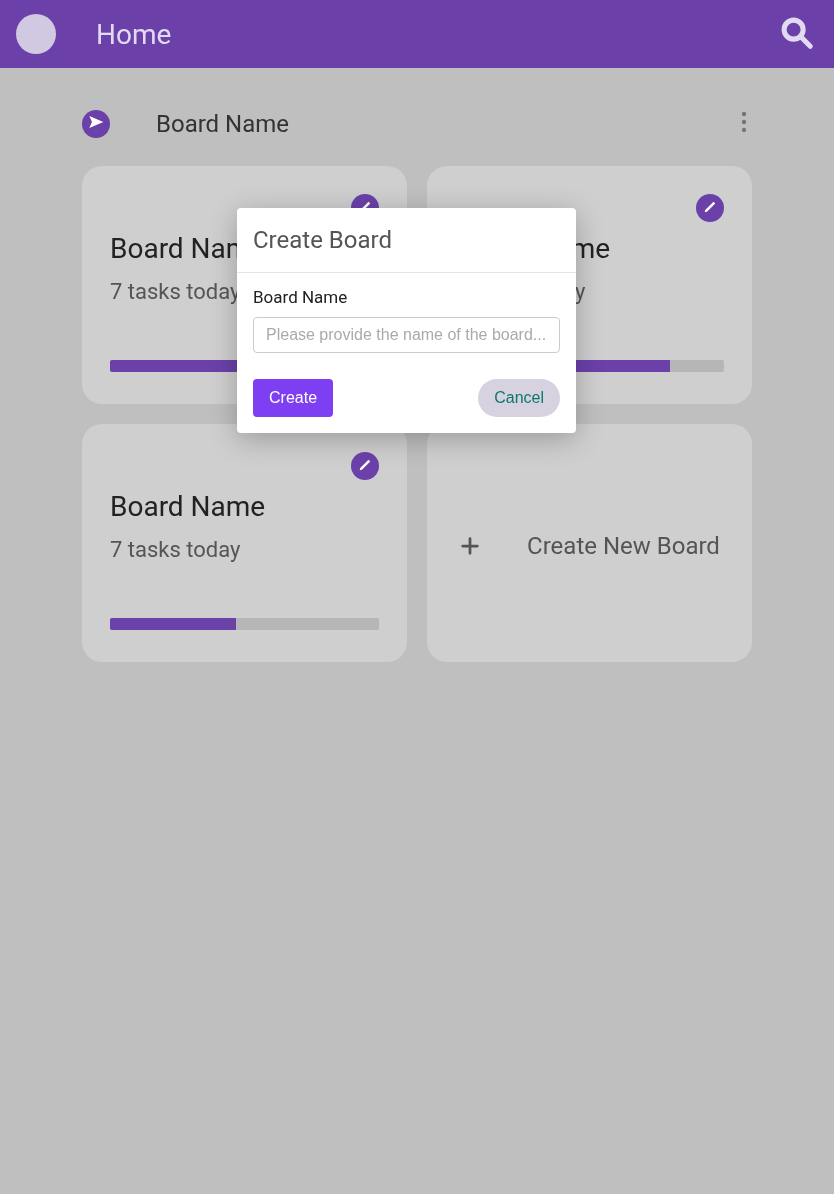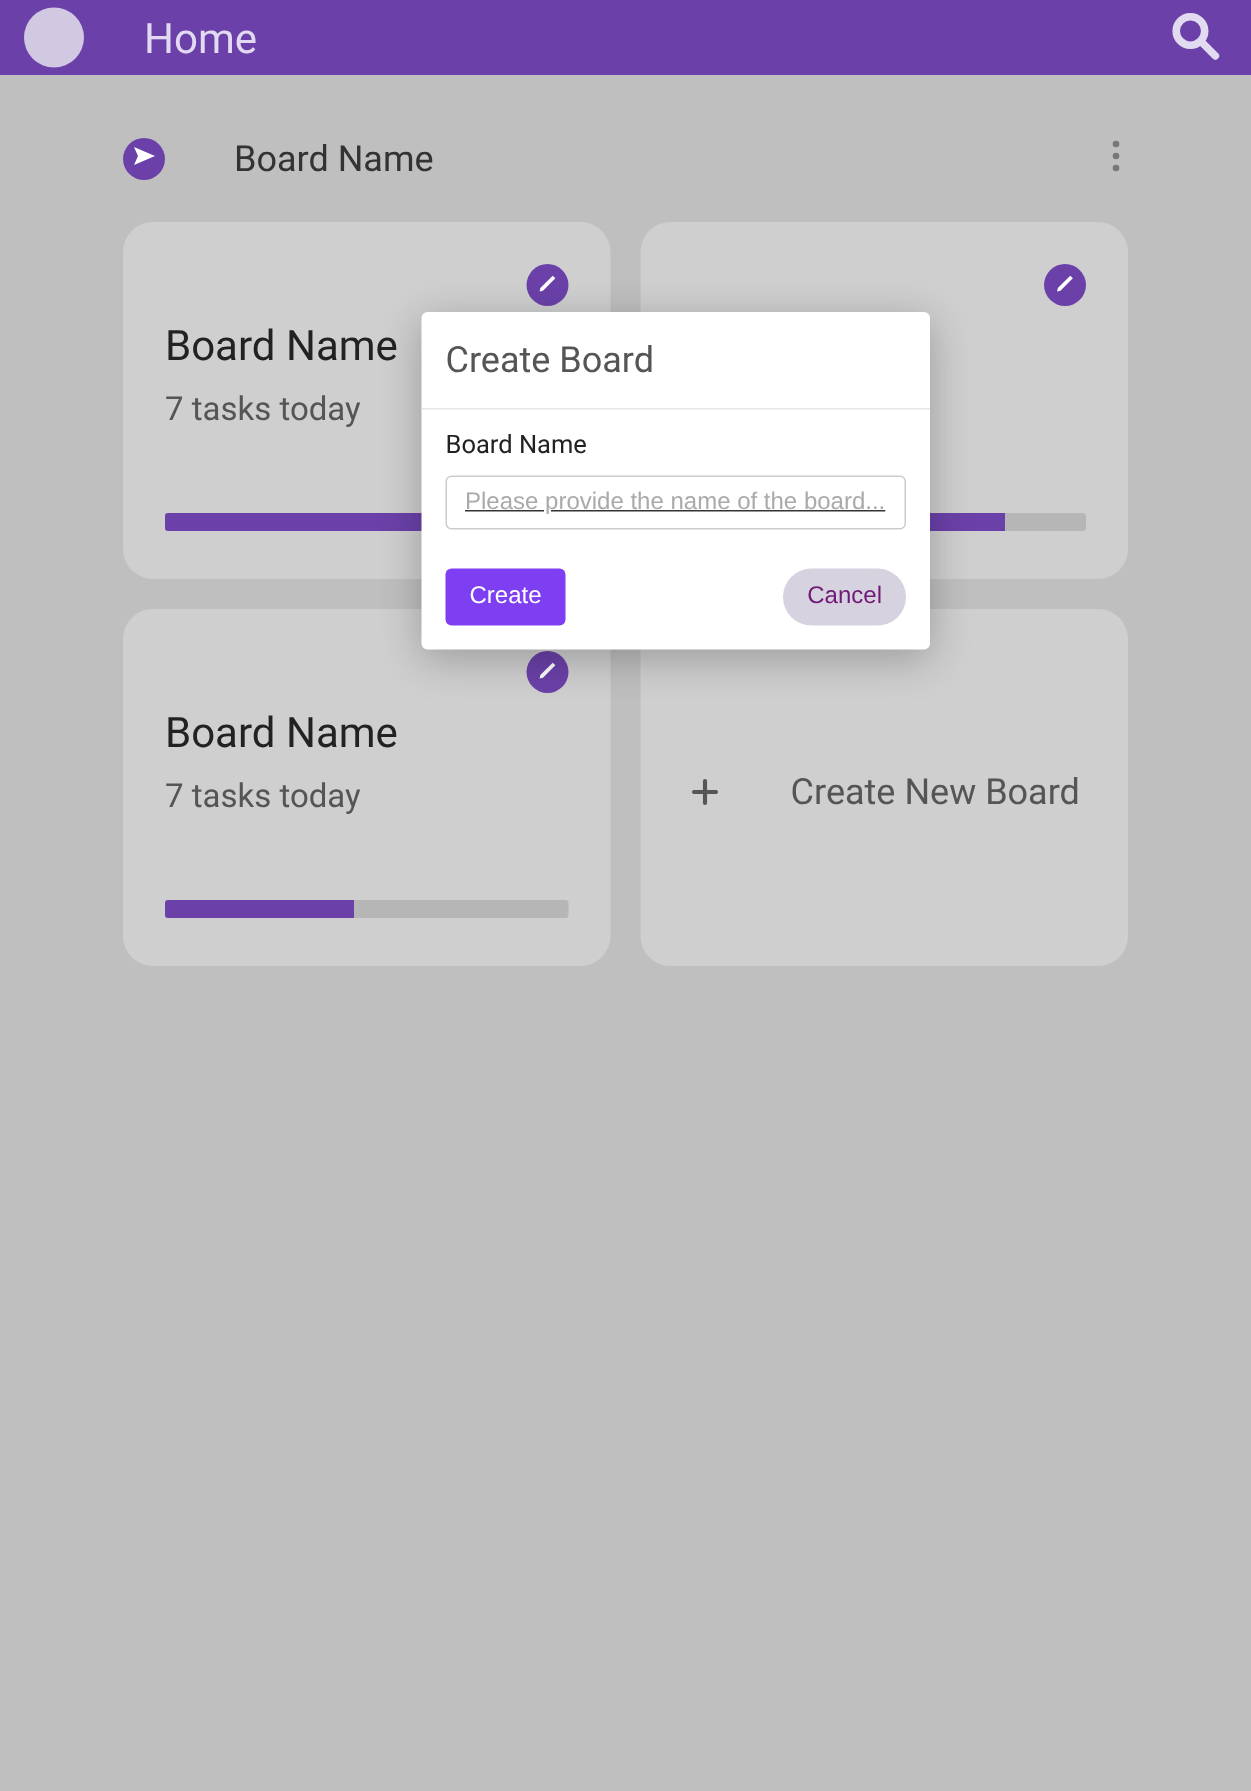--- a/index.html
+++ b/index.html
@@ -1,20 +1,20 @@
 <!DOCTYPE html>
 <html><head>
 <meta charset="utf-8">
 <style>
   * { box-sizing: border-box; margin: 0; padding: 0; }
   html, body { width: 834px; height: 1194px; font-family: -apple-system, "Segoe UI", Roboto, "Helvetica Neue", Arial, sans-serif; background: #bfbfbf; overflow: hidden; }
 
   
   .nav {
-    width: 100%; height: 50px; background: #6b41a9;
+    width: 100%; height: 68px; background: #6b41a9;
     display: flex; align-items: center; padding: 0 16px;
     color: #e8e4f2;
   }
   .nav .logo {
     width: 40px; height: 40px; border-radius: 50%; background: #d1c8e1;
     margin-right: 40px;
   }
   .nav .nav-item {
     font-size: 28px; color: #e2daf1; margin-right: 38px;
     display: inline-flex; align-items: center; cursor: pointer;
@@ -65,46 +65,45 @@
     display:flex;align-items:center;justify-content:center;gap:24px;
     color:#555; cursor:pointer;
   }
   .card.new .plus-icon svg { display:block; }
   .card.new .label { font-size:24px;margin-left:22px; }
 
   
   .modal-backdrop {
     position:absolute; inset:0; 
     pointer-events:none;
-    margin-left:44px;
   }
   .modal {
     position:absolute; top:208px; left:237px; width:339px;
     background:#fff; border-radius:4px; box-shadow:0 6px 28px rgba(0,0,0,0.25);
     pointer-events:auto;
   }
   .modal .m-head {
     padding:18px 16px; border-bottom:1px solid #e5e5e5;
     font-size:24px; color:#555;
   }
   .modal .m-body { padding:14px 16px 16px; }
   .modal .m-label { font-size:17px; color:#222; margin-bottom:10px; }
   .modal .m-input {
     width:100%; height:36px; border:1px solid #ccc; border-radius:4px;
-    padding:0 12px; font-size:16px; color:#333;text-decoration:underline;
+    padding:0 12px; font-size:16px; color:#333;
   }
   .modal .m-input::placeholder { color:#aaa; }
   .modal .m-foot {
     padding:10px 16px 16px; display:flex; justify-content:space-between;
   }
   .modal .btn {
     border:none; border-radius:4px; padding:10px 16px; font-size:16px; cursor:pointer;
   }
   .modal .btn.primary { background:#7e3ff2; color:#fff;text-align:center; }
-  .modal .btn.secondary { background:#d7d2e0; color:#701a75;border-radius:19px; }
+  .modal .btn.secondary { background:#d7d2e0; color:#0f766e;border-radius:19px; }
 
   
   .w80 .bar{width:80%} .w47 .bar{width:47%}
 </style>
 </head>
 <body>
 
 <div class="nav">
   <div class="logo"></div>
   <div class="nav-item">

